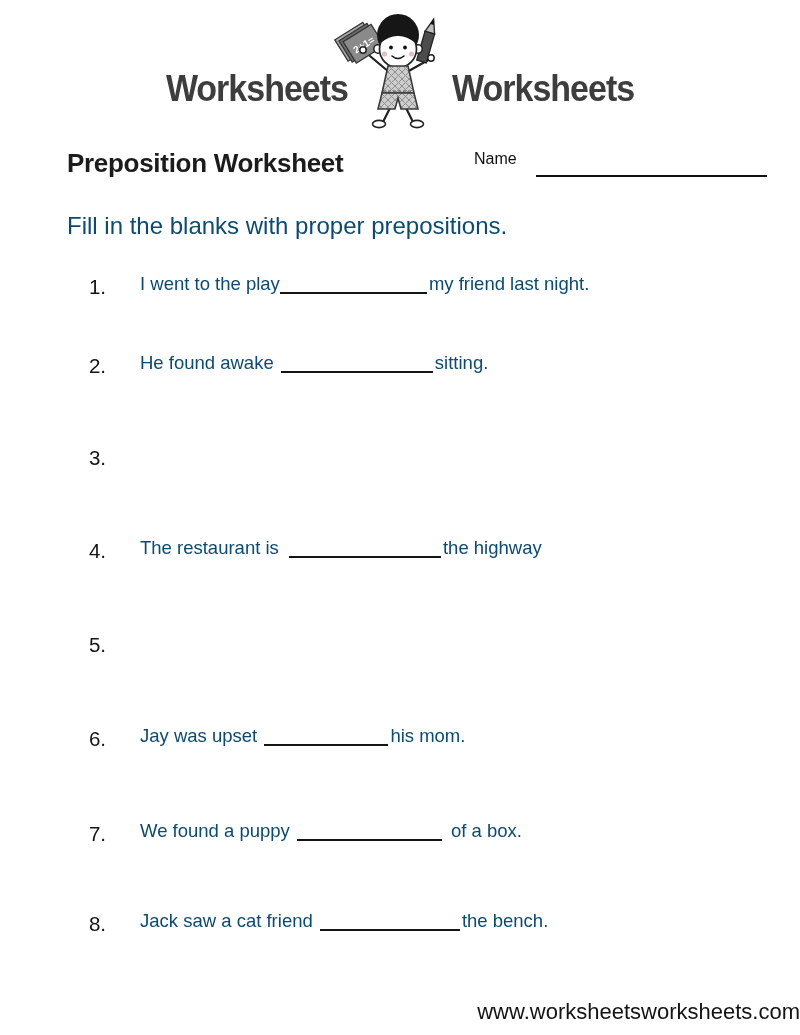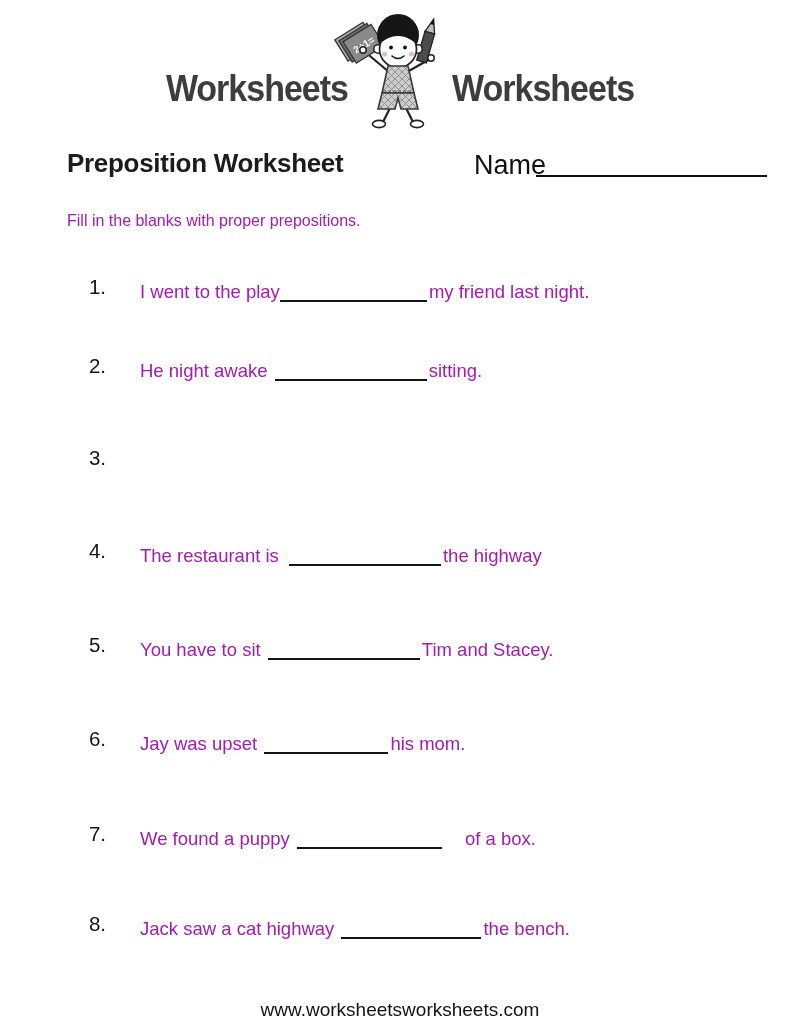--- a/index.html
+++ b/index.html
@@ -27,60 +27,60 @@
   .logo-text.right { margin-left:-12px; }
   .logo-boy { width:132px; height:122px; position:relative; z-index:2; }
 
   
   .page-title {
     position:absolute; left:67px; top:148px;
     font-size:26px; font-weight:600; letter-spacing:-0.3px; color:#1c1c1c;
   }
   .name-label {
     position:absolute; left:474px; top:150px;
-    font-size:27px; color:#111;
+    font-size:16px; color:#111;
   }
   .name-line {
     position:absolute; left:536px; top:158px;
     width:231px; height:19px;
     border-bottom:2px solid #111;
   }
 
   .instruction {
     position:absolute; left:67px; top:212px;
-    font-size:16px; color:#a21caf;
+    font-size:24px; color:#0c4a6e;
   }
 
   
   .q-row { position:absolute; left:0; width:100%; height:28px; font-size:18.5px; }
   .q-num {
     position:absolute; left:78px; top:2px; width:28px;
     text-align:right; font-size:20.5px; color:#141414;
   }
-  .q-text { position:absolute; left:140px; top:8px; white-space:nowrap; color:#a21caf; }
+  .q-text { position:absolute; left:140px; top:0; white-space:nowrap; color:#0c4a6e; }
   .blank {
     display:inline-block; height:16px;
     border-bottom:2px solid #151515;
     vertical-align:-4px;
     margin:0 2px;
   }
   .row-1 { top:273px; } .row-1 .blank { width:147px; margin-left:0; }
   .row-2 { top:352px; } .row-2 .blank { width:152px; }
   .row-3 { top:444px; } .row-3 .blank { width:140px; margin-left:5px; }
   .row-4 { top:537px; } .row-4 .blank { width:152px; margin-left:5px; }
   .row-5 { top:631px; } .row-5 .blank { width:152px; }
   .row-6 { top:725px; } .row-6 .blank { width:124px; }
   .row-7 { top:820px; } .row-7 .blank { width:145px; }
-  .row-7 .q-after { margin-left:21px; }
+  .row-7 .q-after { margin-left:7px; }
   .row-8 { top:910px; } .row-8 .blank { width:140px; }
 
   
   .footer {
     position:absolute; left:0; top:999px; width:100%;
-    text-align:center; font-size:19px; color:#141414;
+    text-align:right; font-size:22px; color:#141414;
   }
 </style>
 </head>
 <body>
 
 <div class="page">
 
   <div class="logo">
     <span class="logo-text left">Worksheets</span>
 
@@ -139,41 +139,40 @@
   <div class="name-line"></div>
 
   <div class="instruction">Fill in the blanks with proper prepositions.</div>
 
   <div class="q-row row-1">
     <span class="q-num">1.</span>
     <span class="q-text"><span>I went to the play</span><span class="blank"></span><span class="q-after">my friend last night.</span></span>
   </div>
   <div class="q-row row-2">
     <span class="q-num">2.</span>
-    <span class="q-text"><span>He night awake </span><span class="blank"></span><span class="q-after">sitting.</span></span>
+    <span class="q-text"><span>He found awake </span><span class="blank"></span><span class="q-after">sitting.</span></span>
   </div>
   <div class="q-row row-3">
     <span class="q-num">3.</span>
   </div>
   <div class="q-row row-4">
     <span class="q-num">4.</span>
     <span class="q-text"><span>The restaurant is </span><span class="blank"></span><span class="q-after">the highway</span></span>
   </div>
   <div class="q-row row-5">
     <span class="q-num">5.</span>
-    <span class="q-text"><span>You have to sit </span><span class="blank"></span><span class="q-after">Tim and Stacey.</span></span>
   </div>
   <div class="q-row row-6">
     <span class="q-num">6.</span>
     <span class="q-text"><span>Jay was upset </span><span class="blank"></span><span class="q-after">his mom.</span></span>
   </div>
   <div class="q-row row-7">
     <span class="q-num">7.</span>
     <span class="q-text"><span>We found a puppy </span><span class="blank"></span><span class="q-after">of a box.</span></span>
   </div>
   <div class="q-row row-8">
     <span class="q-num">8.</span>
-    <span class="q-text"><span>Jack saw a cat highway </span><span class="blank"></span><span class="q-after">the bench.</span></span>
+    <span class="q-text"><span>Jack saw a cat friend </span><span class="blank"></span><span class="q-after">the bench.</span></span>
   </div>
 
   <div class="footer">www.worksheetsworksheets.com</div>
 
 </div>
 
 </body></html>

